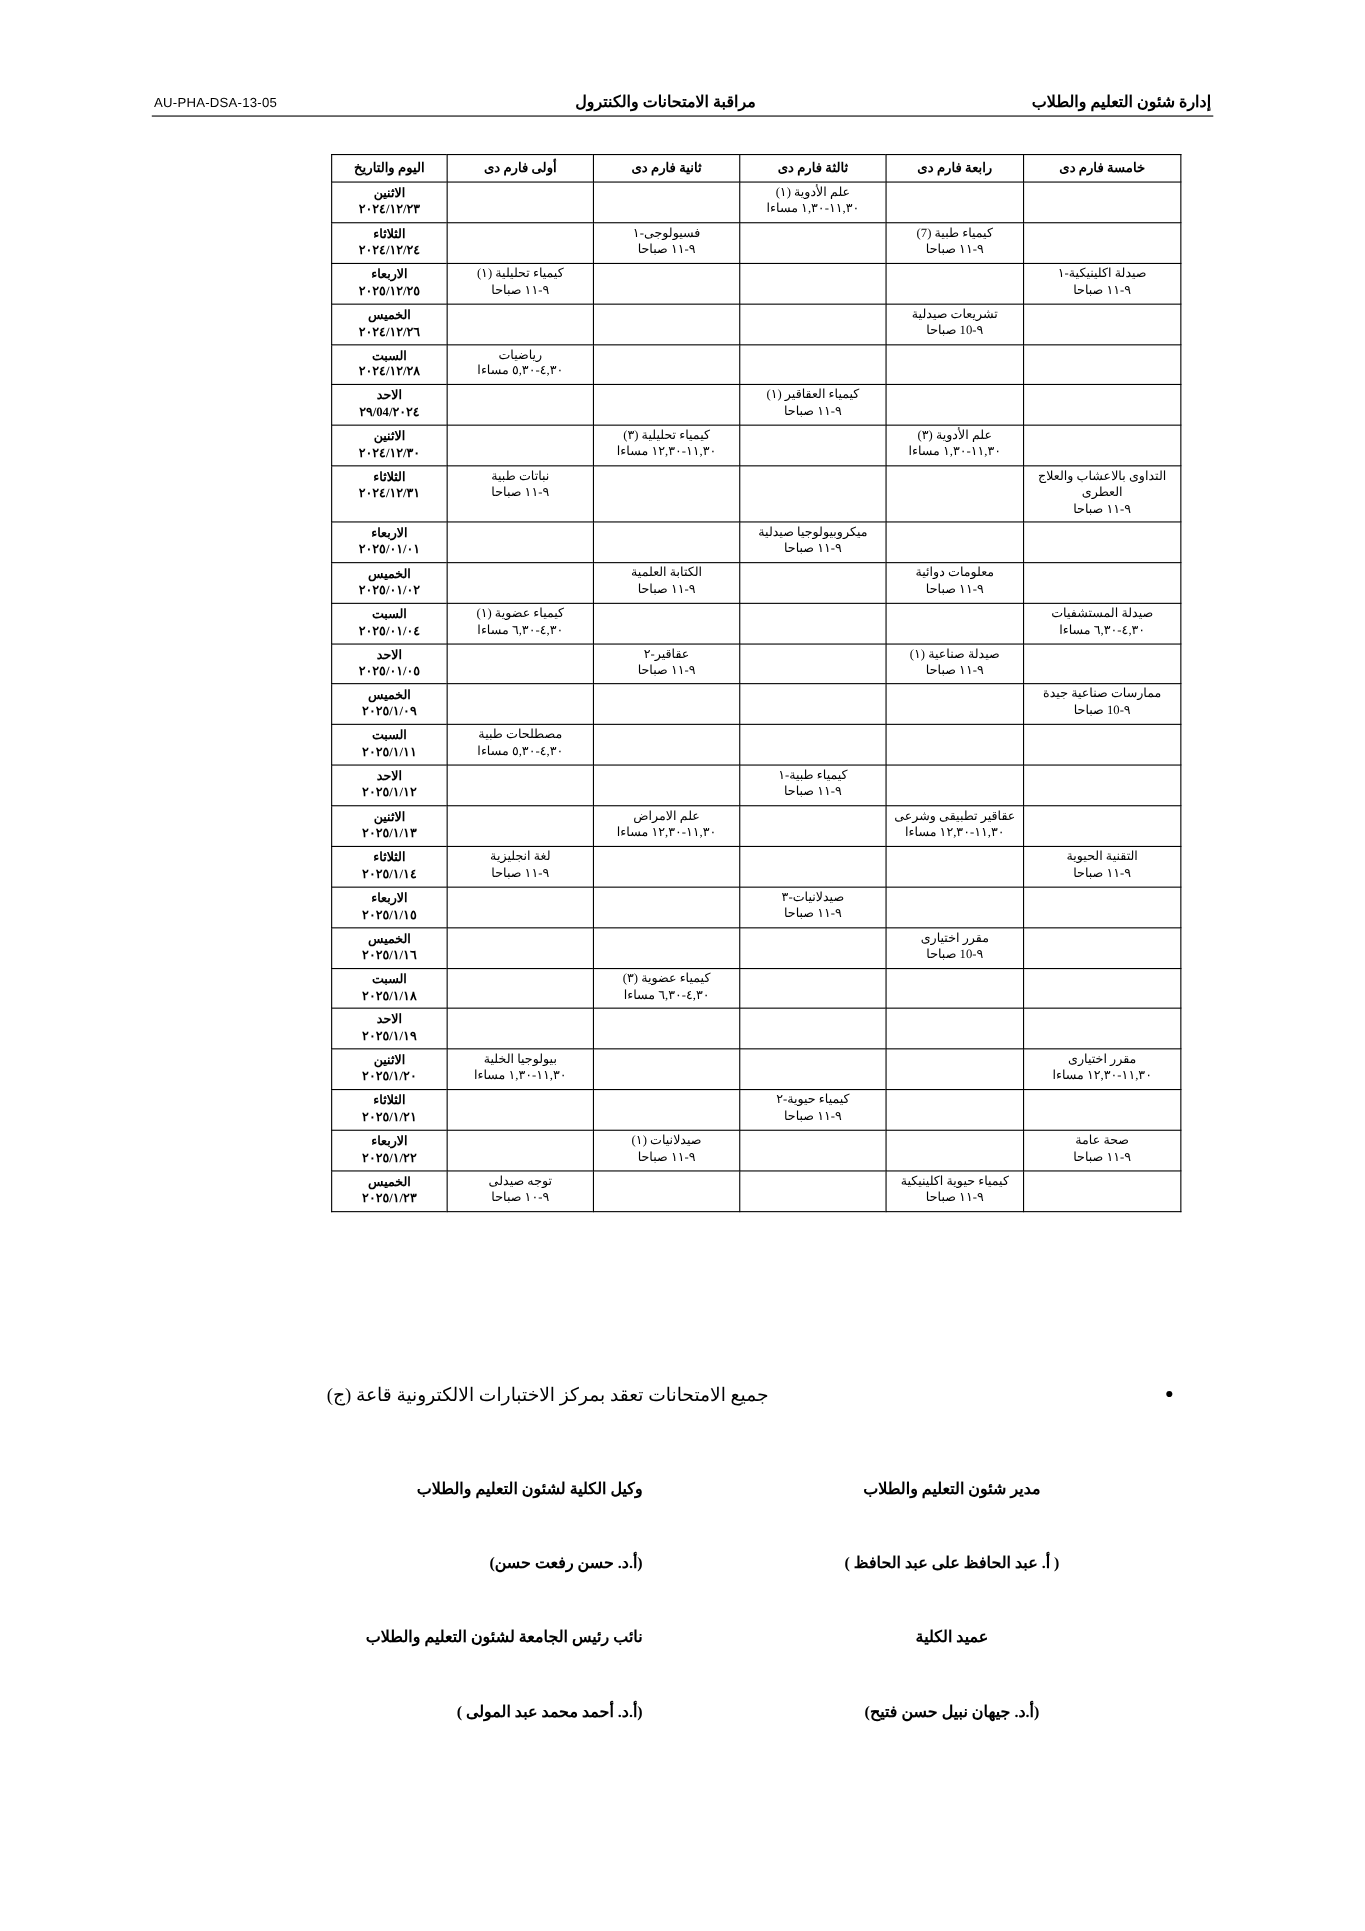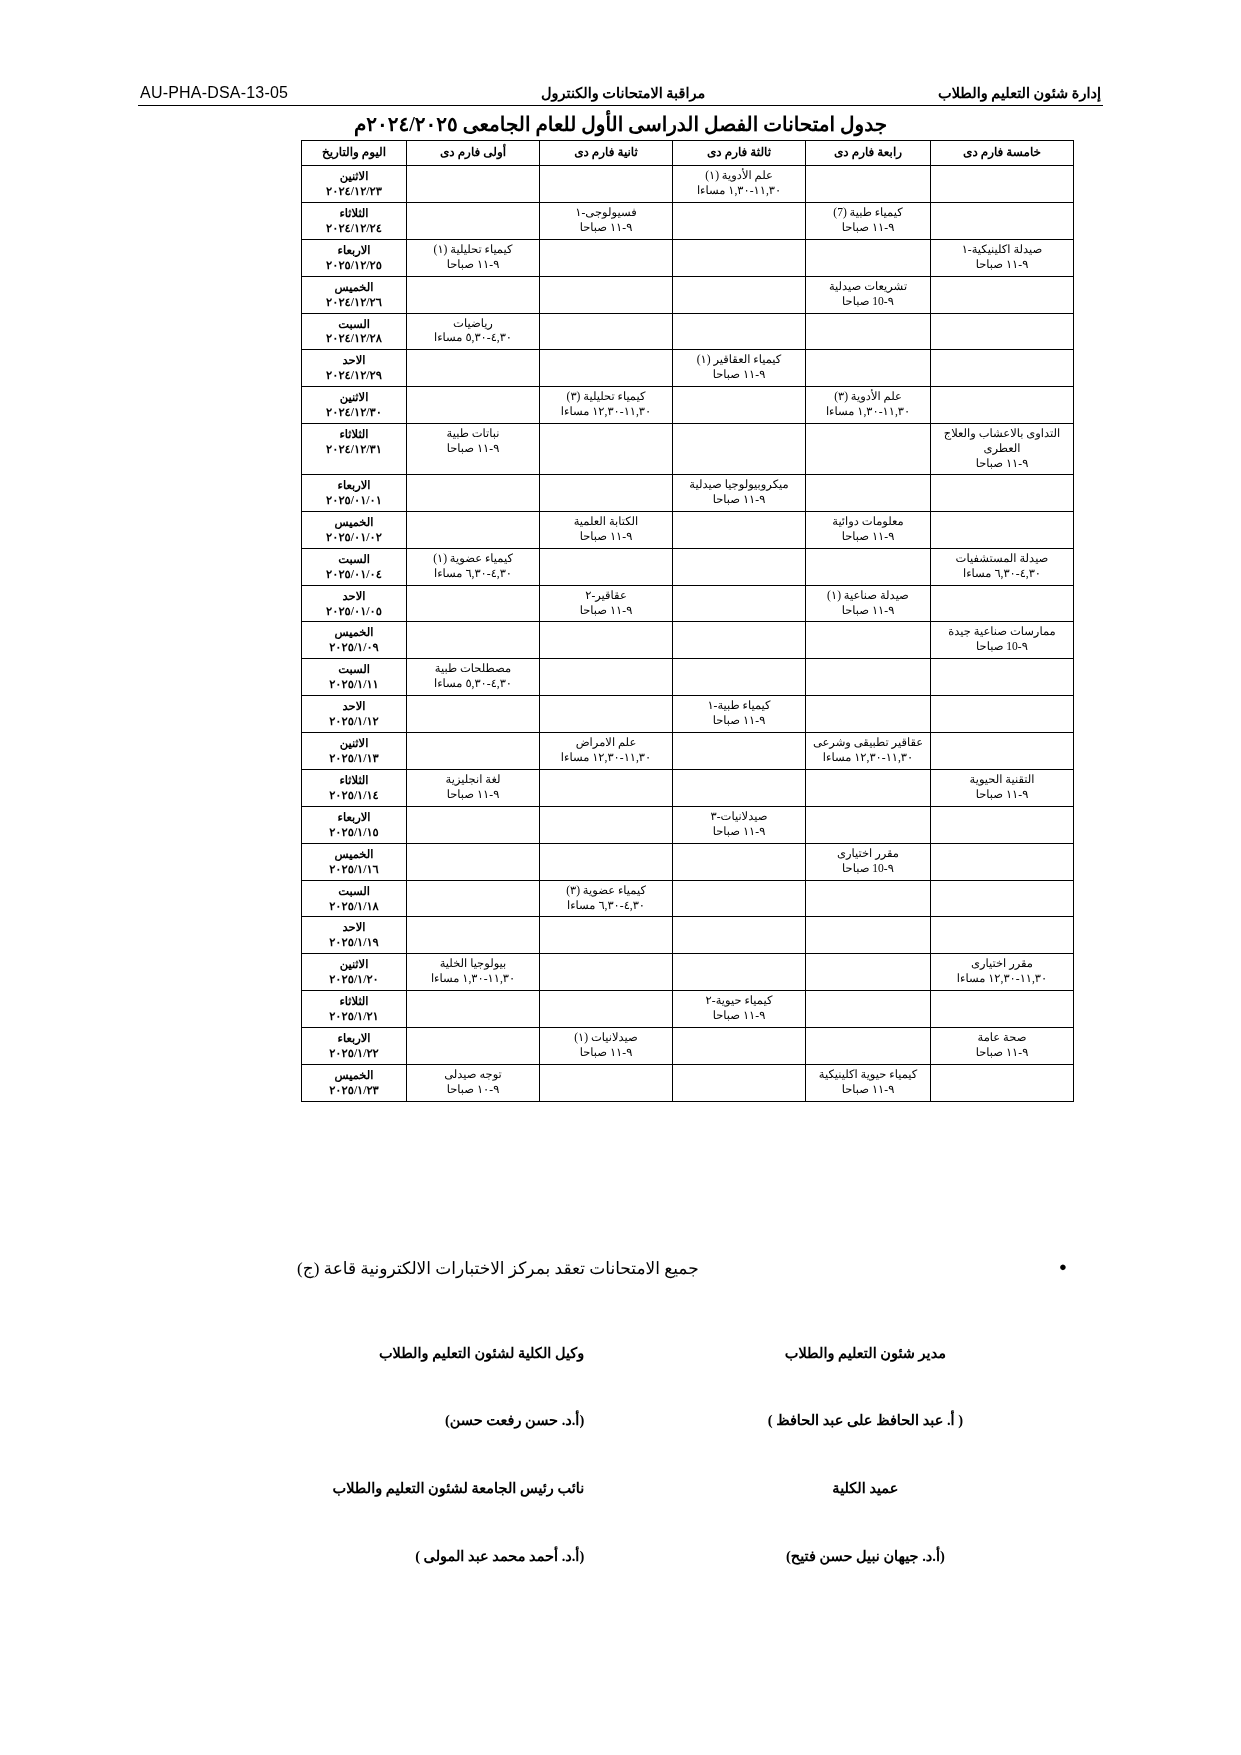--- a/index.html
+++ b/index.html
@@ -39,21 +39,21 @@
     letter-spacing: -0.3px;
   }
   .hdr-right { text-align: right; white-space: nowrap; }
   .hdr-mid  { text-align: left; white-space: nowrap; margin-left: 20px; }
   .hdr-left {
     text-align: left;
     white-space: nowrap;
     direction: ltr;
     font-family: "Liberation Sans", "DejaVu Sans", sans-serif;
     font-weight: normal;
-    font-size: 16px;
+    font-size: 12px;
     letter-spacing: 0.2px;
   }
 
   .header-rule {
     position: absolute;
     top: 105px;
     right: 138px;
     left: 138px;
     border-bottom: 1.6px solid #000;
   }
@@ -172,21 +172,20 @@
 <div class="page">
 
   <div class="doc-header">
     <span class="hdr-right">إدارة شئون التعليم والطلاب</span>
     <span class="hdr-mid">مراقبة الامتحانات والكنترول</span>
     <span class="hdr-left">AU-PHA-DSA-13-05</span>
   </div>
 
   <div class="header-rule"></div>
 
-  <div class="doc-title">جدول امتحانات الفصل الدراسى الأول للعام الجامعى ٢٠٢٤/٢٠٢٥م</div>
 
   <div class="table-wrap">
     <table class="sched">
       <colgroup>
         <col class="c5">
           <col class="c4">
           <col class="c3">
         <col class="c2">
           <col class="c1">
           <col class="cd">
@@ -282,21 +281,21 @@
             <td></td>
             <td></td>
             <td>
               <span class="subj">كيمياء العقاقير (١)</span>
               <span class="time">٩-١١ صباحا</span>
             </td>
             <td></td>
             <td></td>
             <td class="date-cell">
               <span class="subj">الاحد</span>
-              <span class="time">٢٠٢٤/١٢/٢٩</span>
+              <span class="time">٢٠٢٤/04/٢٩</span>
             </td>
           </tr>
           <tr>
             <td></td>
             <td>
               <span class="subj">علم الأدوية (٣)</span>
               <span class="time">١١,٣٠-١,٣٠ مساءا</span>
             </td>
             <td></td>
             <td>

